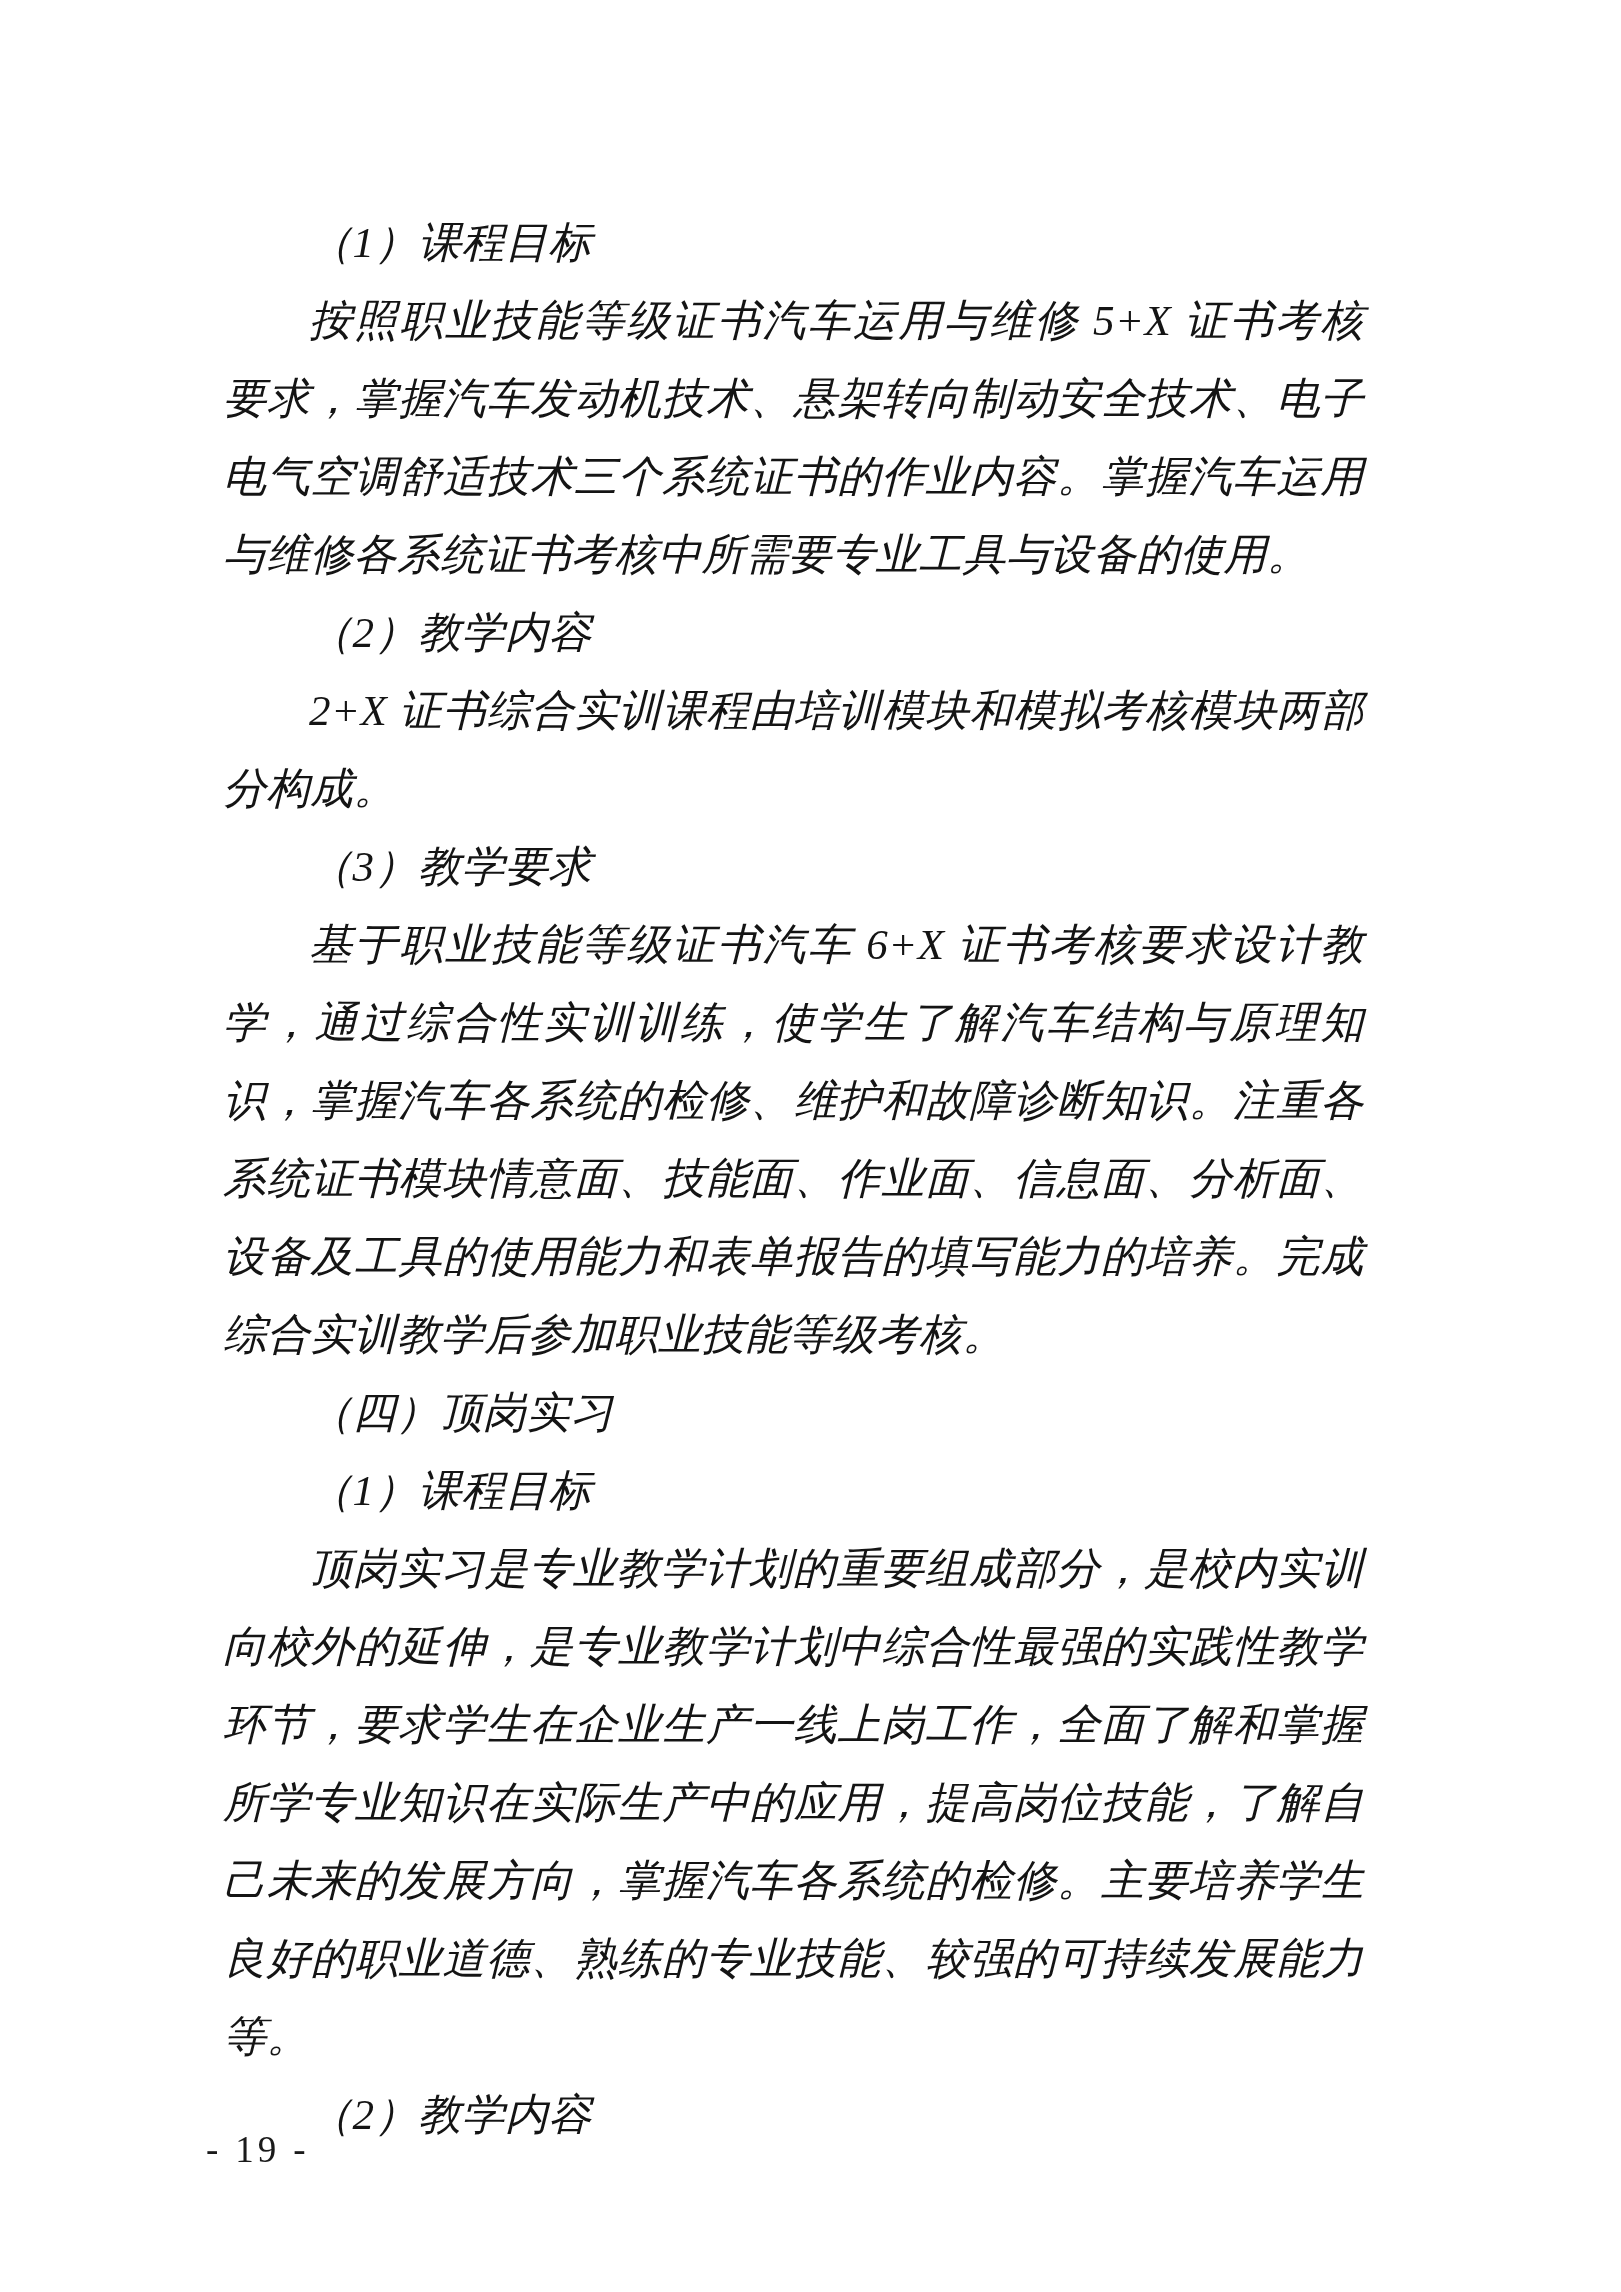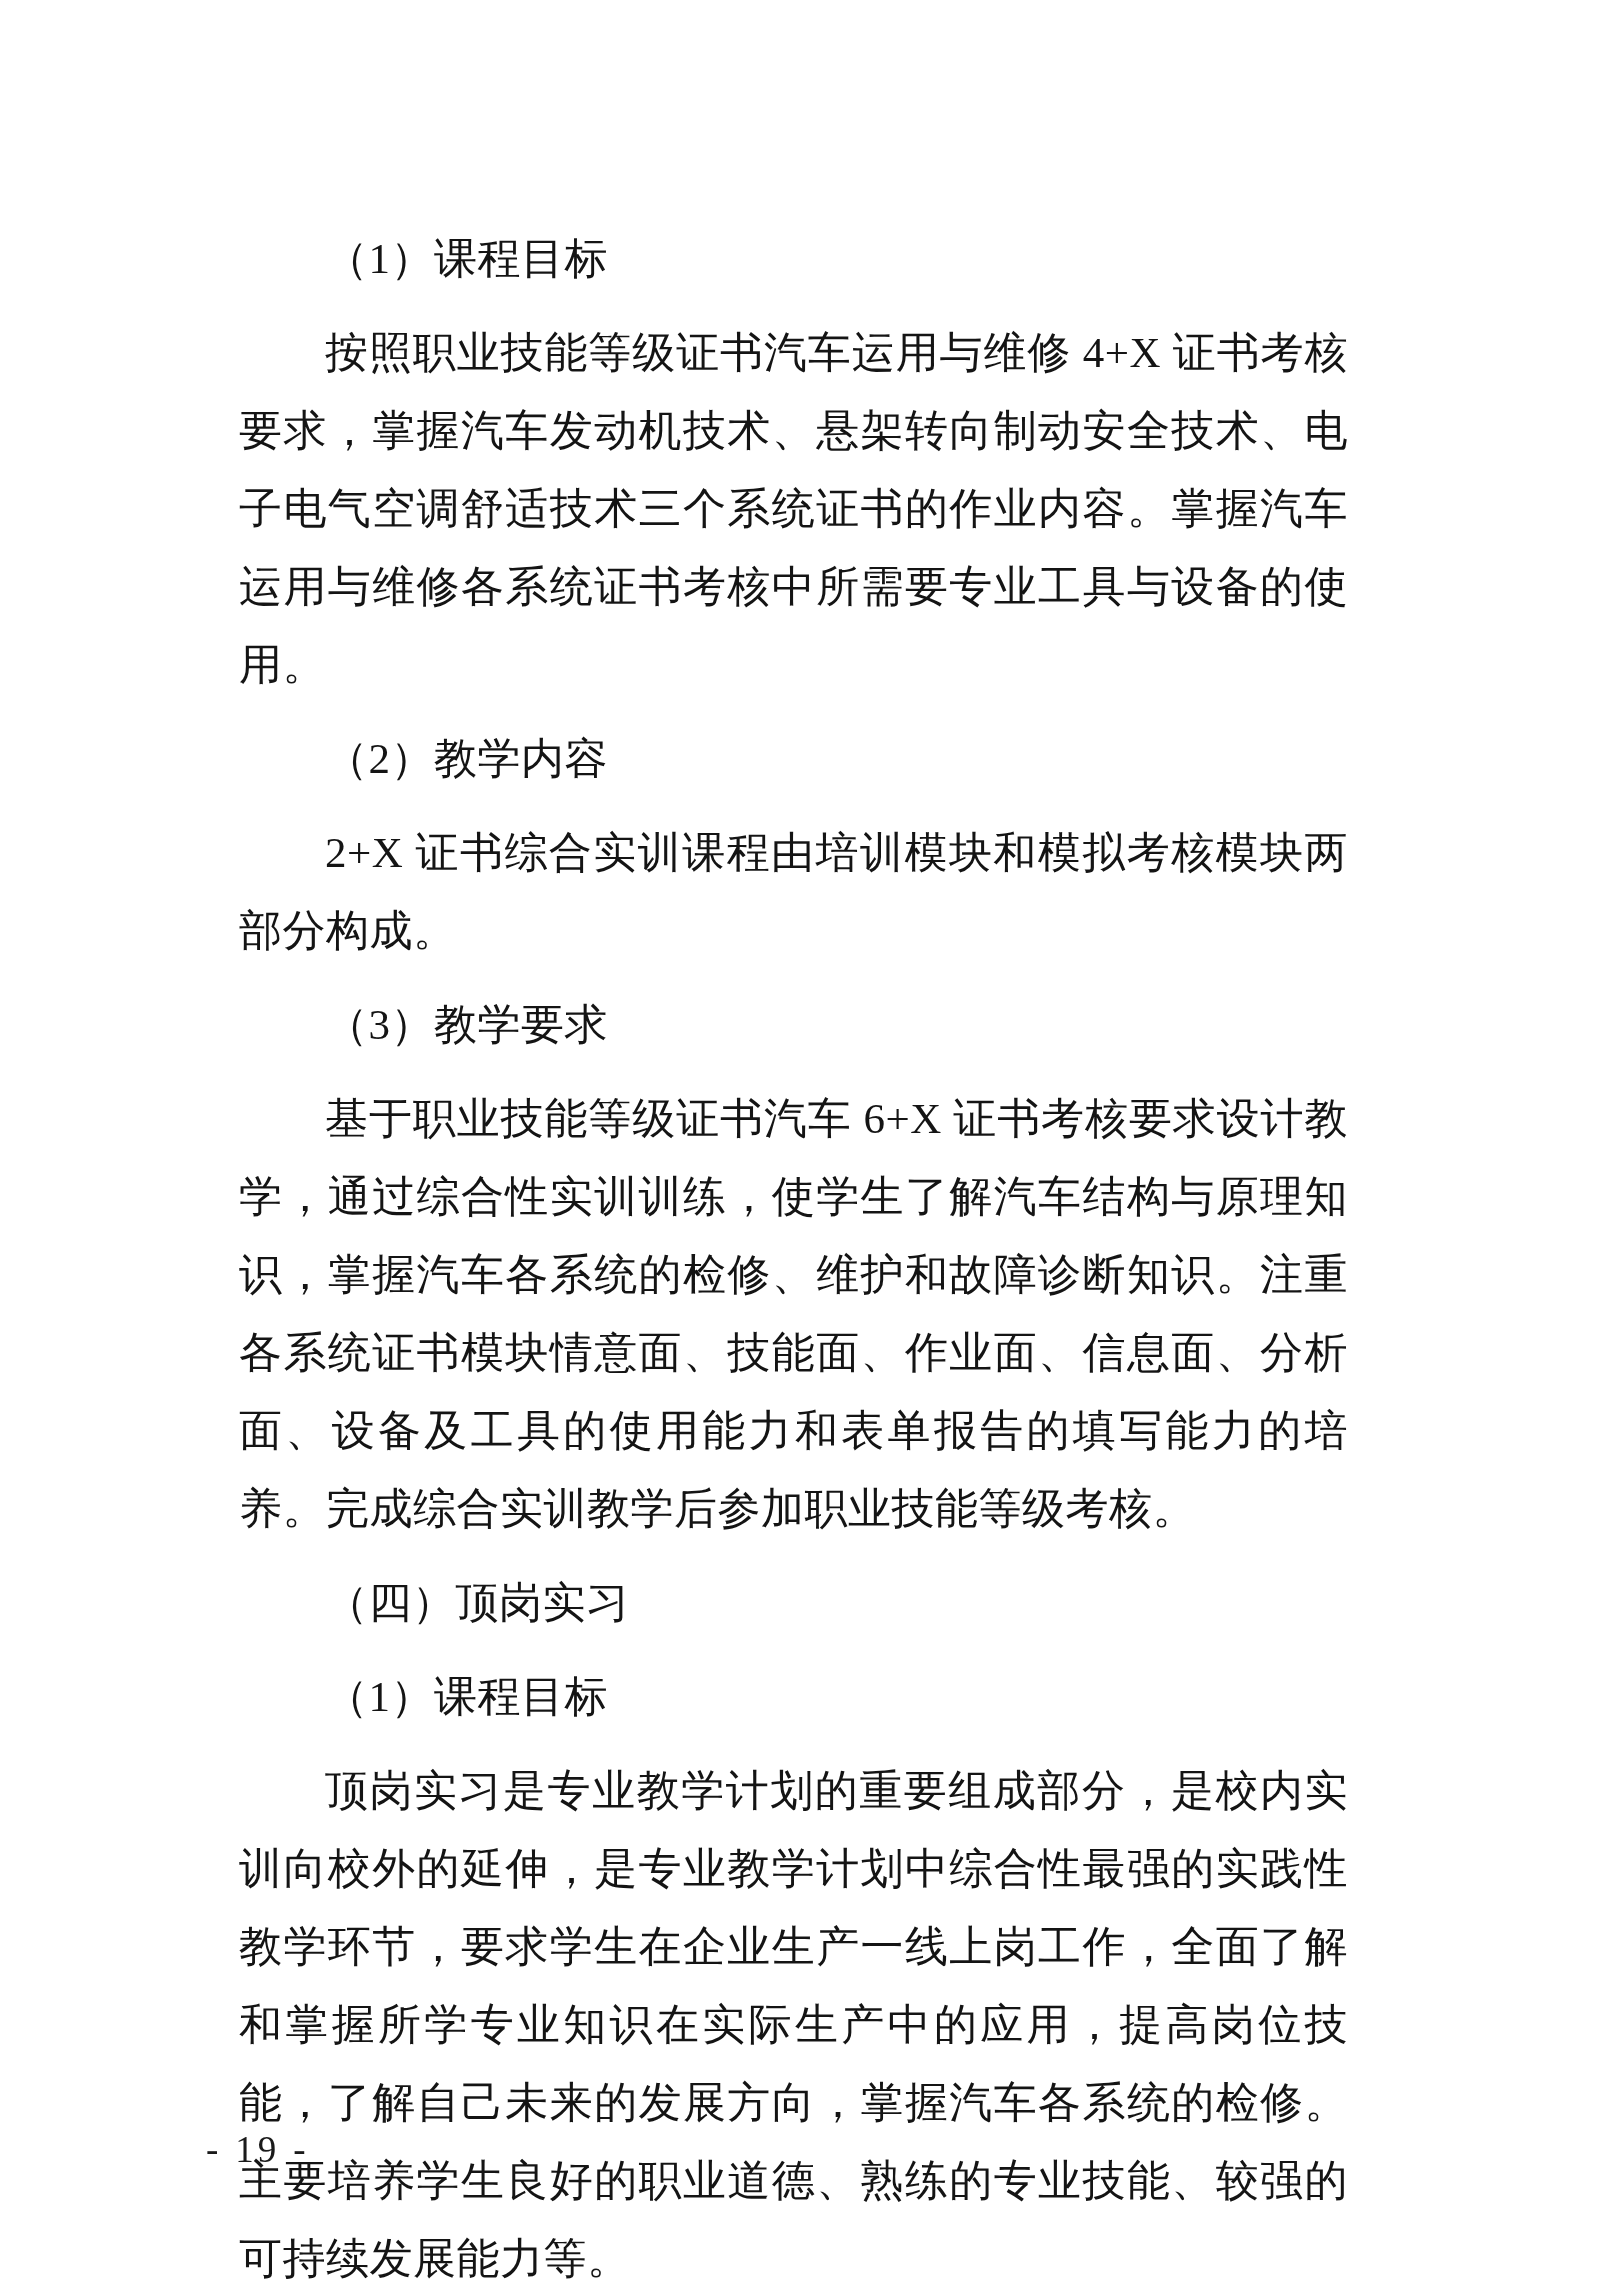--- a/index.html
+++ b/index.html
@@ -16,47 +16,48 @@
     font-family: "Liberation Serif", "DejaVu Serif", serif;
     color: #141414;
   }
   .content {
     position: absolute;
     left: 223px;
     top: 204px;
     width: 1141px;
   }
   .content p {
-    margin: 16px;
+    margin: 0;
     padding: 0;
     font-size: 43px;
     line-height: 78px;
     text-align: justify;
     text-justify: inter-ideograph;
     text-indent: 86px;
     letter-spacing: 0.5px;
     word-break: break-all;
+    font-style: italic;
   }
   .footer {
     position: absolute;
     left: 206px;
     top: 2127px;
     font-size: 37px;
     line-height: 45px;
     letter-spacing: 3.9px;
     color: #1a1a1a;
   }
 </style>
 </head>
 <body>
 
 <div class="page">
   <article class="content">
     <p>（1）课程目标</p>
-    <p>按照职业技能等级证书汽车运用与维修 4+X 证书考核要求，掌握汽车发动机技术、悬架转向制动安全技术、电子电气空调舒适技术三个系统证书的作业内容。掌握汽车运用与维修各系统证书考核中所需要专业工具与设备的使用。</p>
+    <p>按照职业技能等级证书汽车运用与维修 5+X 证书考核要求，掌握汽车发动机技术、悬架转向制动安全技术、电子电气空调舒适技术三个系统证书的作业内容。掌握汽车运用与维修各系统证书考核中所需要专业工具与设备的使用。</p>
     <p>（2）教学内容</p>
     <p>2+X 证书综合实训课程由培训模块和模拟考核模块两部分构成。</p>
     <p>（3）教学要求</p>
     <p>基于职业技能等级证书汽车 6+X 证书考核要求设计教学，通过综合性实训训练，使学生了解汽车结构与原理知识，掌握汽车各系统的检修、维护和故障诊断知识。注重各系统证书模块情意面、技能面、作业面、信息面、分析面、设备及工具的使用能力和表单报告的填写能力的培养。完成综合实训教学后参加职业技能等级考核。</p>
     <p>（四）顶岗实习</p>
     <p>（1）课程目标</p>
     <p>顶岗实习是专业教学计划的重要组成部分，是校内实训向校外的延伸，是专业教学计划中综合性最强的实践性教学环节，要求学生在企业生产一线上岗工作，全面了解和掌握所学专业知识在实际生产中的应用，提高岗位技能，了解自己未来的发展方向，掌握汽车各系统的检修。主要培养学生良好的职业道德、熟练的专业技能、较强的可持续发展能力等。</p>
     <p>（2）教学内容</p>
   </article>
   <div class="footer">- 19 -</div>

